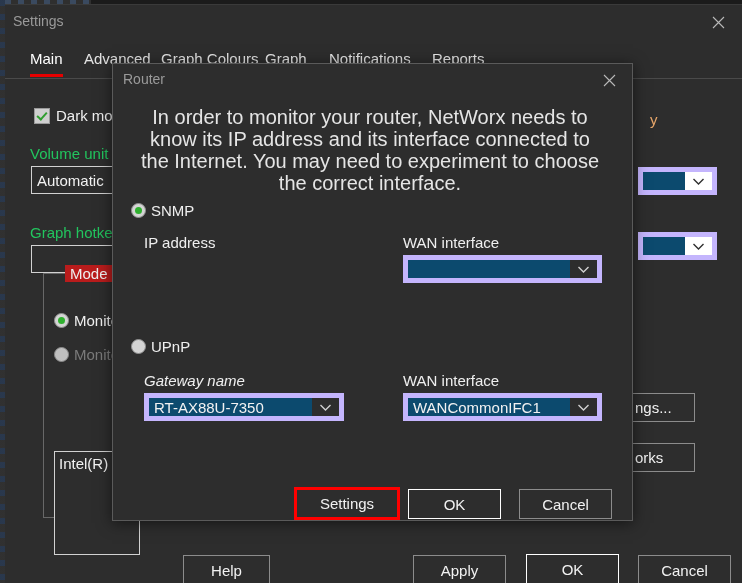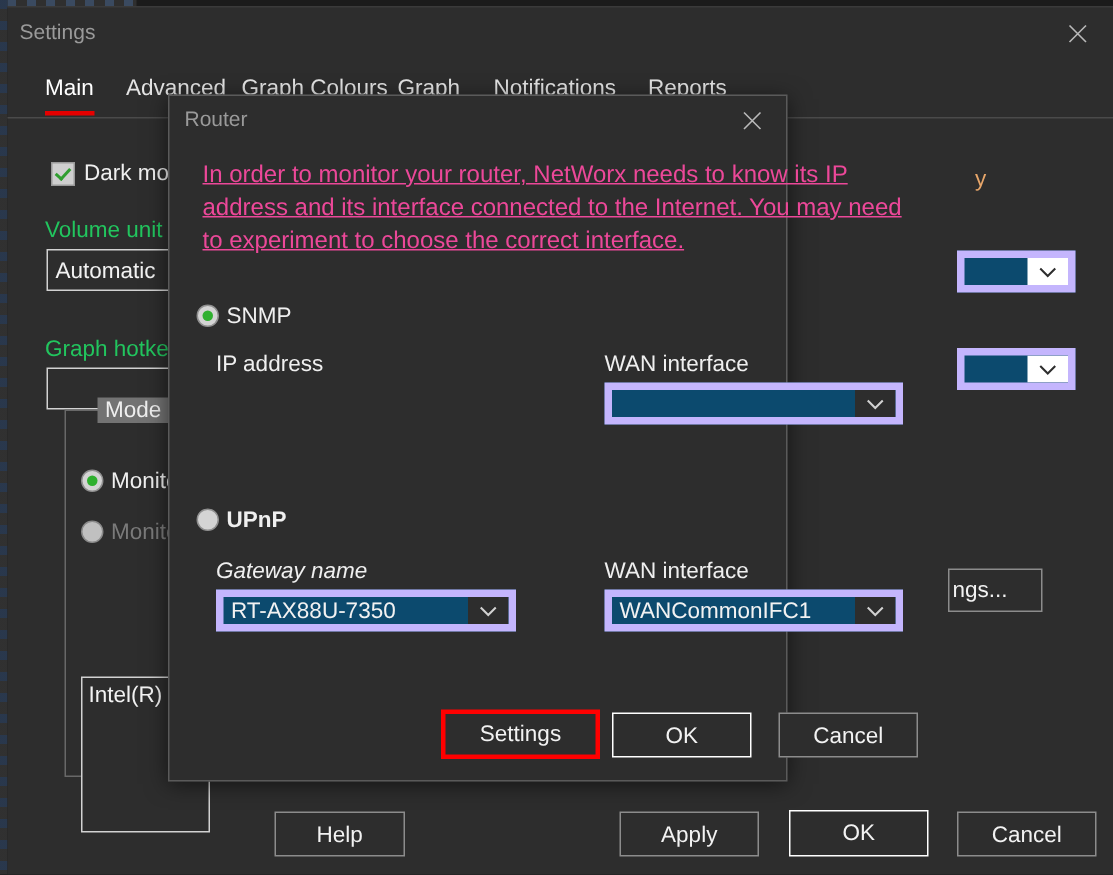--- a/index.html
+++ b/index.html
@@ -170,21 +170,21 @@
   
   #mode-group {
     position: absolute;
     left: 38px; top: 194px;
     width: 100px; height: 243px;
     border: 1px solid #686868;
   }
   #mode-group-title {
     position: absolute;
     left: 60px; top: 186px;
-    background: #737373;
+    background: #b91c1c;
     padding: 0 5px;
     font-size: 15px;
     color: #efefef;
   }
   .radio-row { position: absolute; display: flex; align-items: center; }
   .radio {
     width: 15px; height: 15px;
     border-radius: 50%;
     background: #d4d4d4;
     border: 1px solid #909090;
@@ -224,57 +224,58 @@
     border: 1px solid #8c8c8c;
     box-sizing: border-box;
     display: flex;
     align-items: center;
     justify-content: center;
     font-size: 15px;
     color: #f2f2f2;
     white-space: nowrap;
     cursor: default;
     overflow: hidden;
+    margin-top: 14px;
   }
   .btn.default { border-color: #ffffff; }
   .btn.highlight {
     border: 3px solid #ff0000;
   }
 
   
   #router-dialog {
     position: absolute;
     left: 112px; top: 63px;
-    width: 413px; height: 458px;
+    width: 521px; height: 458px;
     background: #2d2d2d;
     border: 1px solid #5a5a5a;
     box-sizing: border-box;
     box-shadow: 0 2px 14px rgba(0,0,0,.55);
+    text-align: center;
   }
   #router-titlebar { position: absolute; left: 0; top: 0; width: 100%; height: 32px; }
   #router-title {
     position: absolute;
     left: 10px; top: 7px;
     font-size: 14px;
     color: #9a9a9a;
   }
   #router-close { right: 1px; top: 1px; }
 
   #router-desc {
     position: absolute;
     left: 22px; top: 42px;
     width: 470px;
-    font-size: 16px;
+    font-size: 20px;
     line-height: 22px;
-    color: #ec4899;
-    text-decoration: underline;
+    color: #e5e5e5;
   }
 
   #snmp-radio-row { left: 18px; top: 138px; }
-  #upnp-radio-row { left: 18px; top: 274px; font-weight: bold; }
+  #upnp-radio-row { left: 18px; top: 274px; }
 
   #router-dialog .field-label { color: #efefef; }
 </style>
 </head>
 <body>
 
 <div id="bg-sliver-left"></div>
 <div id="bg-sliver-top"></div>
 
 <div id="settings-window">
@@ -359,20 +360,23 @@
       <span class="combo-text"></span>
       <span class="combo-arrow">
         <svg width="13" height="9" viewBox="0 0 13 9">
             <path d="M1.5 2 L6.5 7 L11.5 2" stroke="#303030" stroke-width="1.4" fill="none"></path>
           </svg>
       </span>
     </div>
 
     <div class="btn" style="left:627px; top:300px; width:63px; height:29px; justify-content:flex-start; padding-left:2px;">
       <span>ngs...</span>
+    </div>
+    <div class="btn" style="left:627px; top:350px; width:63px; height:29px; justify-content:flex-start; padding-left:2px;">
+      <span>orks</span>
     </div>
 
     <div class="btn" style="left:178px; top:462px; width:87px; height:30px;">
       <span>Help</span>
     </div>
     <div class="btn" style="left:408px; top:462px; width:93px; height:30px;">
       <span>Apply</span>
     </div>
     <div class="btn default" style="left:521px; top:461px; width:93px; height:31px;">
       <span>OK</span>

